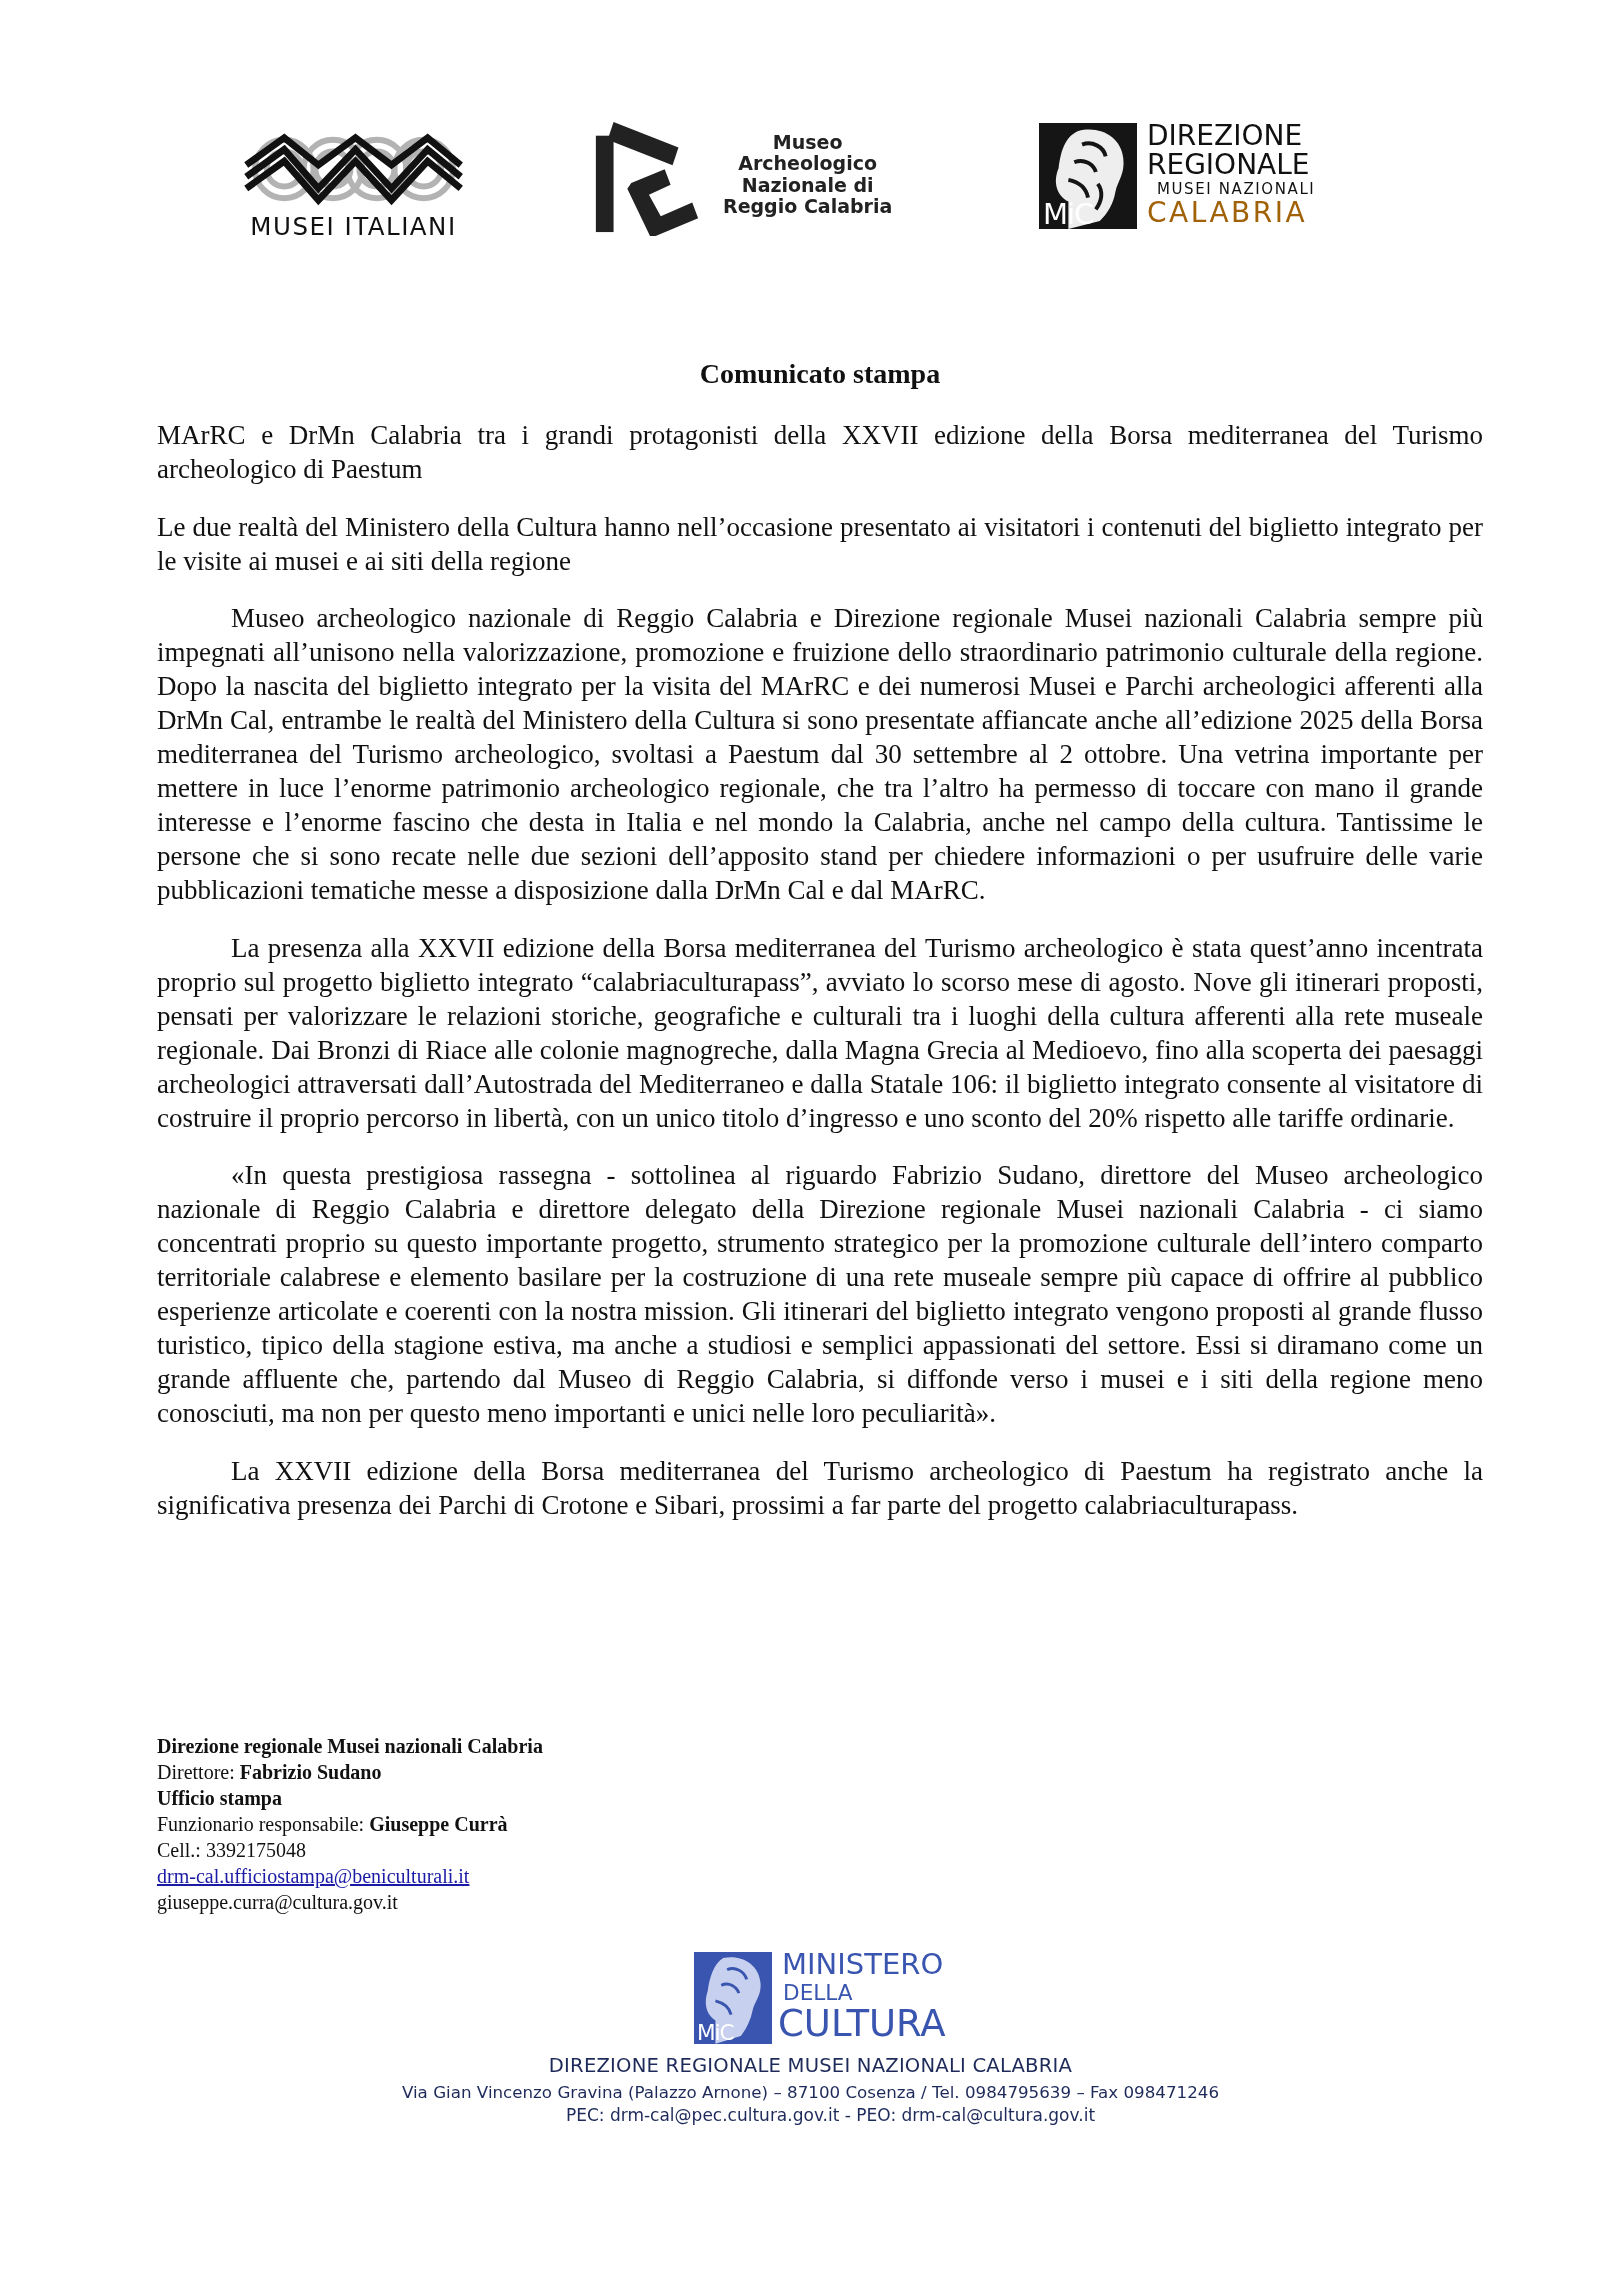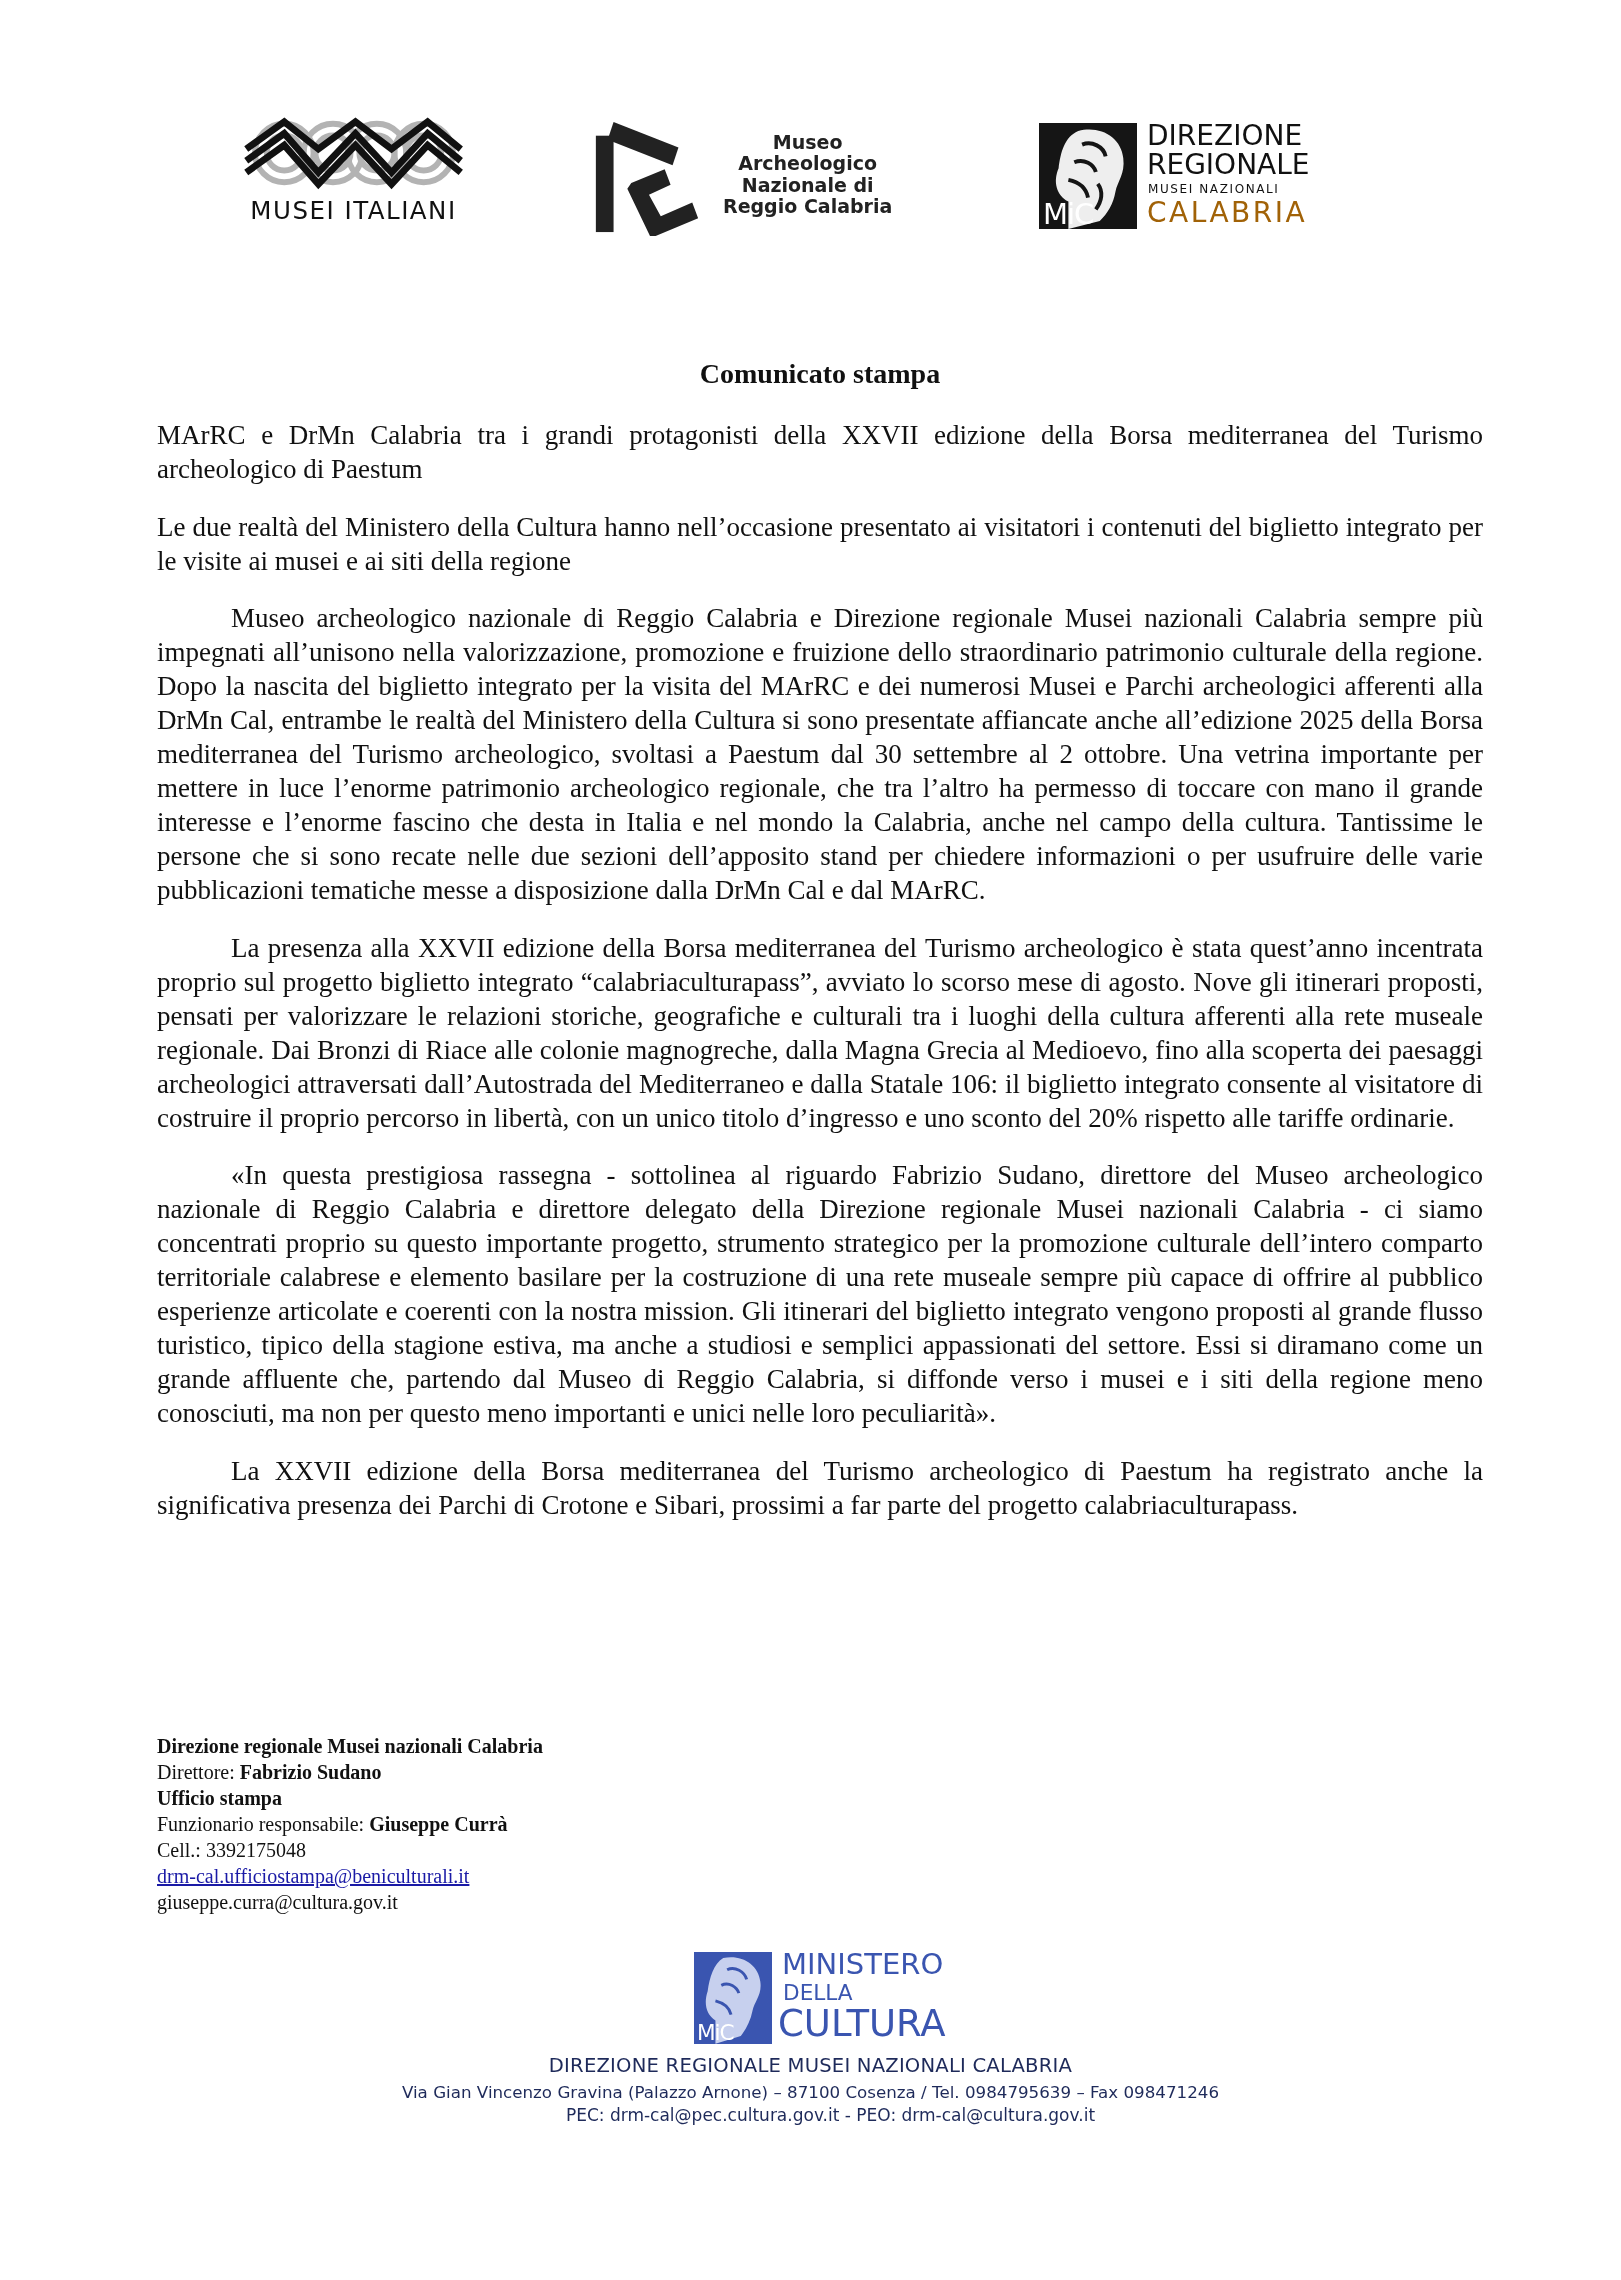--- a/index.html
+++ b/index.html
@@ -1,34 +1,34 @@
 <!DOCTYPE html>
 <html><head>
 <meta charset="utf-8">
 <style>
   html, body { margin: 0; padding: 0; background: #ffffff; }
   body { width: 1621px; height: 2281px; position: relative; overflow: hidden; color: #111; }
   .page { position: absolute; left: 0; top: 0; width: 1621px; height: 2281px; }
 
   
   .logo { position: absolute; }
-  .logo-musei { left: 240px; top: 112px; width: 227px; height: 120px; }
+  .logo-musei { left: 240px; top: 128px; width: 227px; height: 120px; }
   .logo-musei svg { display: block; }
   .logo-musei .caption { font-family: "DejaVu Sans", sans-serif; font-size: 24.5px; letter-spacing: 1.5px; color: #111; text-align: center; margin-top: 5.9px; white-space: nowrap; }
 
   .logo-marrc { left: 588px; top: 118px; width: 333px; height: 118px; }
   .logo-marrc svg { position: absolute; left: 0; top: 0; }
   .logo-marrc .lines { position: absolute; left: 135px; top: 13.7px; font-family: "DejaVu Sans", sans-serif; font-weight: bold; font-size: 19px; line-height: 21.6px; color: #222; text-align: center; }
 
   .logo-drm { left: 1039px; top: 123px; width: 284px; height: 110px; }
   .logo-drm .bust { position: absolute; left: 0; top: 0; width: 98px; height: 106px; background: #151515; overflow: hidden; }
   .logo-drm .mic { position: absolute; left: 3.9px; bottom: 0; font-family: "DejaVu Sans", sans-serif; font-size: 29px; color: #fff; line-height: 29px; letter-spacing: -1px; }
   .logo-drm .t1 { position: absolute; left: 108px; top: -2px; font-family: "DejaVu Sans", sans-serif; font-size: 28px; line-height: 29px; color: #111; letter-spacing: 0px; }
   .logo-drm .t2 { position: absolute; left: 108px; top: 26.5px; font-family: "DejaVu Sans", sans-serif; font-size: 28px; line-height: 29px; color: #111; }
-  .logo-drm .t3 { position: absolute; left: 109px; top: 58px; font-family: "DejaVu Sans", sans-serif; font-size: 12px; line-height: 17.6px; color: #111; letter-spacing: 1.6px; }
+  .logo-drm .t3 { position: absolute; left: 118px; top: 58px; font-family: "DejaVu Sans", sans-serif; font-size: 15px; line-height: 17.6px; color: #111; letter-spacing: 1.6px; }
   .logo-drm .t4 { position: absolute; left: 108px; top: 74px; font-family: "DejaVu Sans", sans-serif; font-size: 28px; line-height: 31px; color: #a16207; letter-spacing: 2.5px; }
 
   
   .doc { position: absolute; left: 157px; top: 353px; width: 1326px; font-family: "Liberation Serif", serif; font-size: 27px; line-height: 34px; color: #111; }
   .title { text-align: center; font-weight: bold; font-size: 28px; margin: 3.9px 0 27.4px 0; }
   .para { text-align: justify; margin: 0 0 23.5px 0; }
   .para.indent { text-indent: 74px; }
 
   
   .contact { position: absolute; left: 157px; top: 1733px; font-family: "Liberation Serif", serif; font-size: 20px; line-height: 26px; color: #111; }

